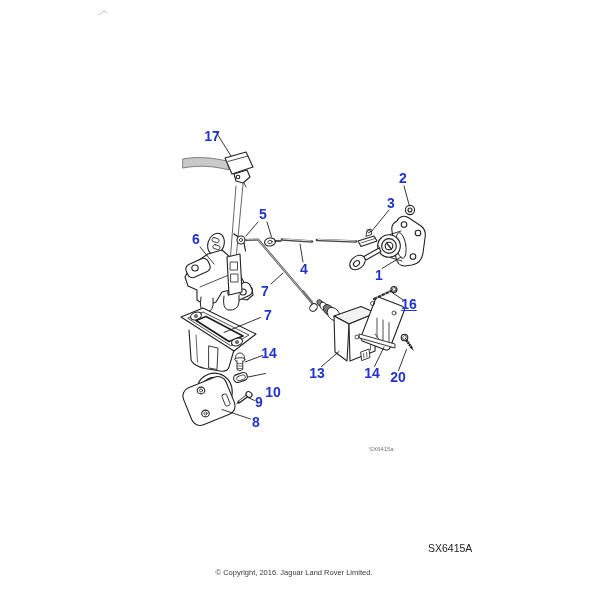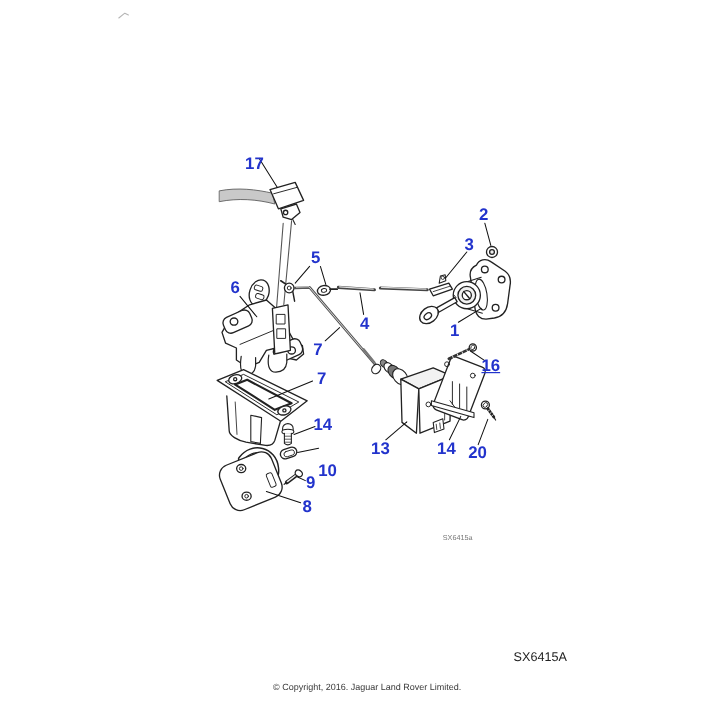--- a/index.html
+++ b/index.html
@@ -20,21 +20,21 @@
   }
   .code-small{
     position:absolute;left:369px;top:446px;
     font:6px "Liberation Sans", sans-serif;color:#777;
   }
   .figure-code{
     position:absolute;left:428px;top:542px;
     font:10.5px "Liberation Sans", sans-serif;color:#222;
   }
   .copyright{
-    position:absolute;left:224px;top:568px;width:164px;
+    position:absolute;left:212px;top:568px;width:164px;
     text-align:center;white-space:nowrap;
     font:7.5px "Liberation Sans", sans-serif;color:#3a3a3a;
   }
 </style>
 </head>
 <body>
 
 <div class="stage">
 
   <svg width="600" height="600" viewBox="0 0 600 600">

